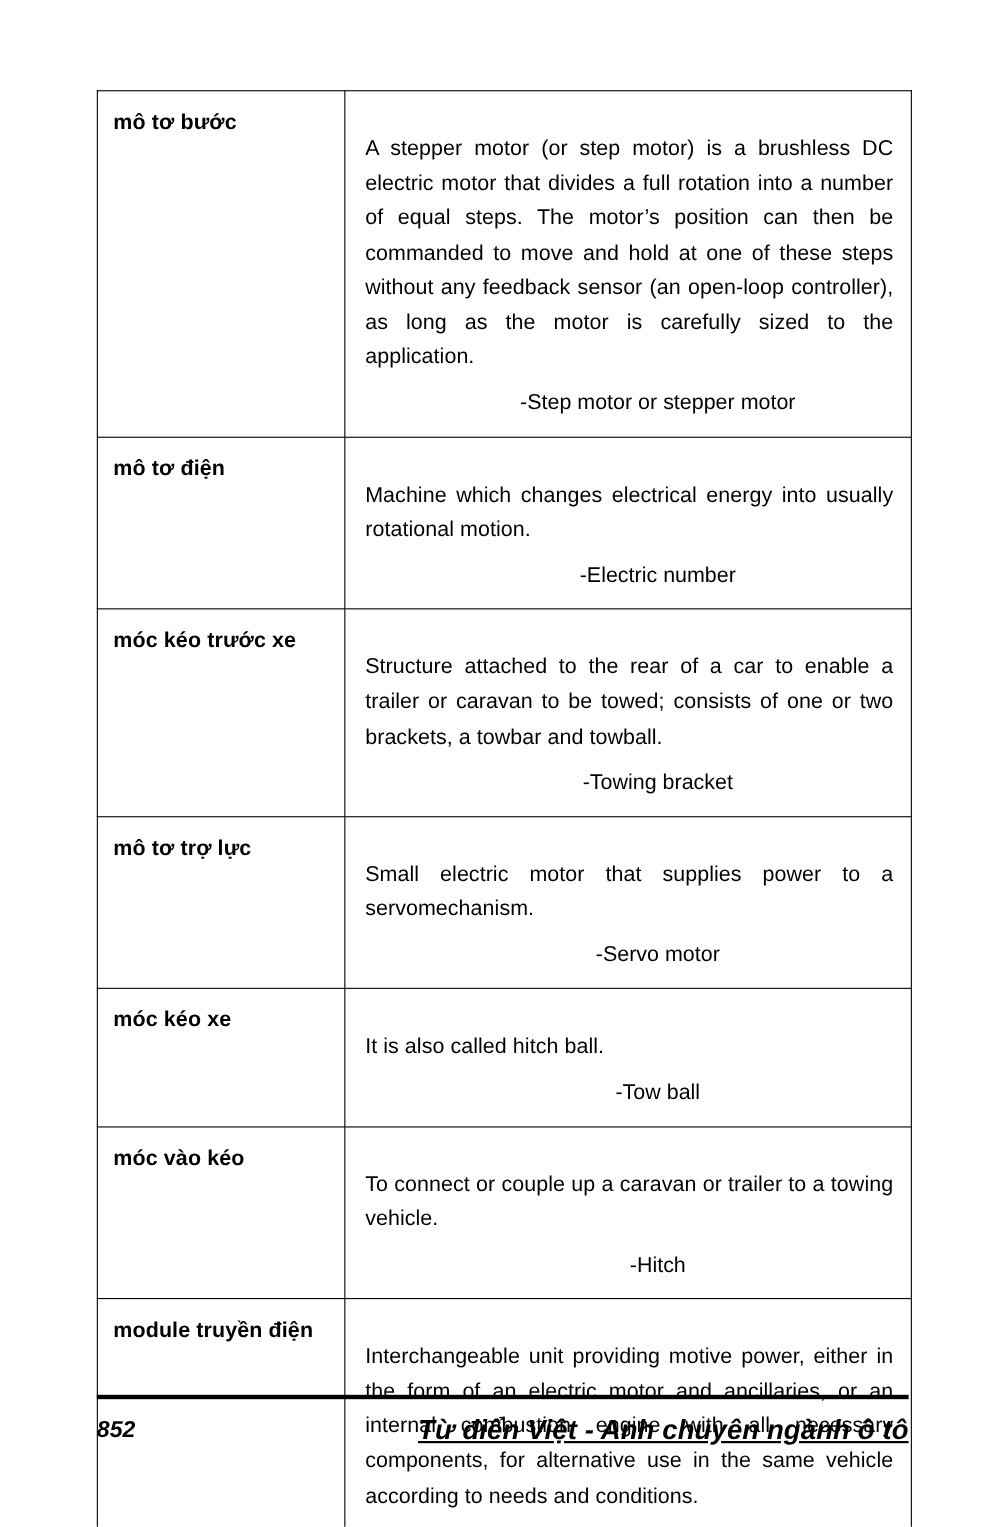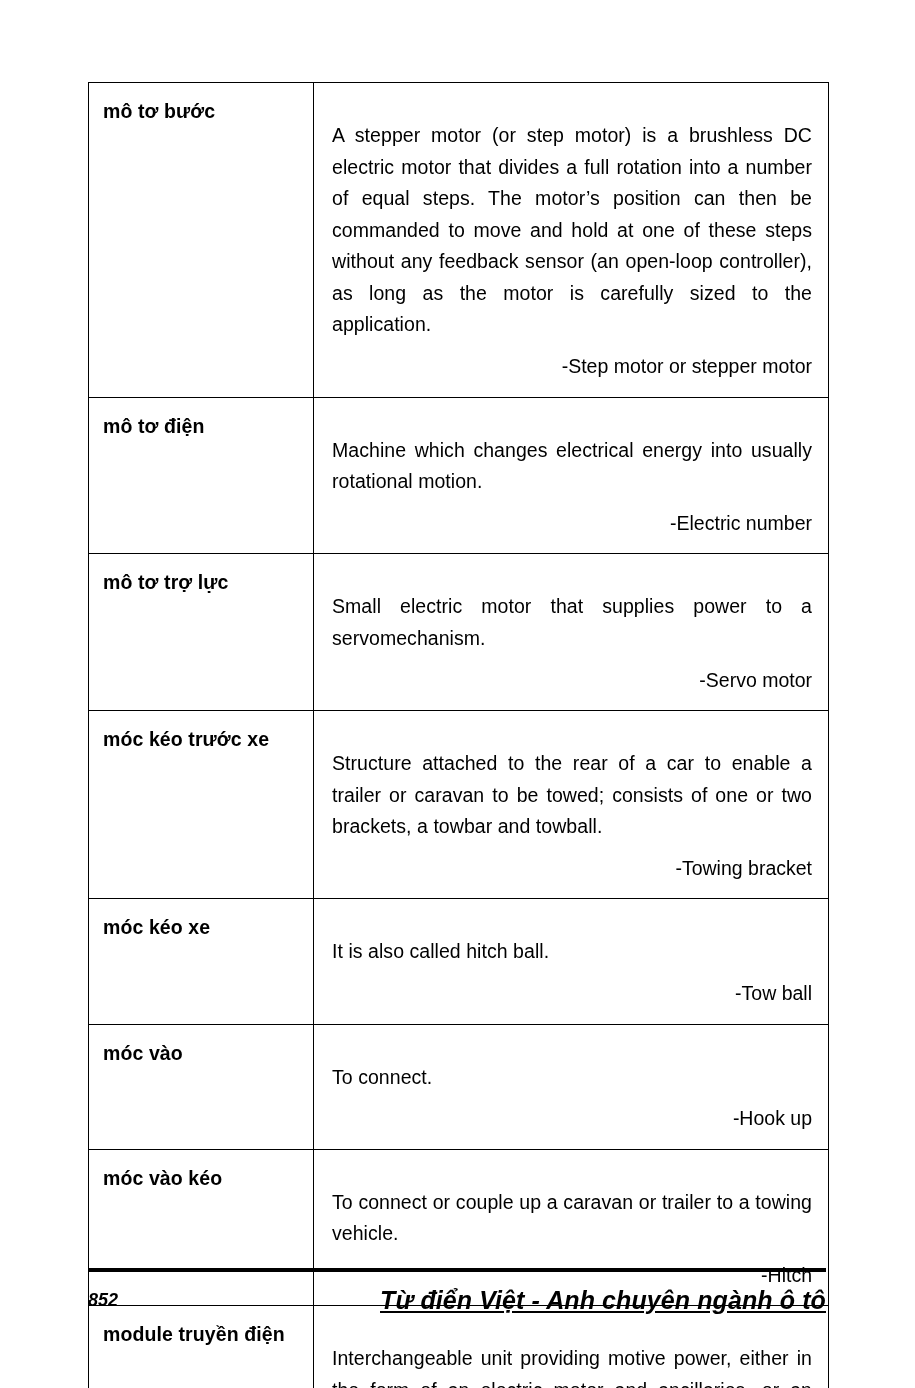--- a/index.html
+++ b/index.html
@@ -64,21 +64,21 @@
     text-align: justify;
     text-justify: inter-word;
     letter-spacing: 0.05px;
     margin-top: 24px;
   }
   .def-gloss {
     font-size: 19.5px;
     line-height: 1.62;
     margin-top: 10px;
     padding-left: 52px;
-    text-align: right;
+    text-align: center;
   }
 
   
   .footer-rule {
     position: absolute;
     left: 88px;
     top: 1268px;
     width: 738px;
     height: 3.5px;
     background: #000000;
@@ -87,21 +87,21 @@
     position: absolute;
     left: 88px;
     top: 1280px;
     width: 738px;
     height: 40px;
     display: flex;
     align-items: center;
     justify-content: space-between;
   }
   .footer-page {
-    font-size: 18px;
+    font-size: 21px;
     font-weight: bold;
     font-style: italic;
   }
   .footer-title {
     font-size: 25px;
     font-weight: bold;
     font-style: italic;
     letter-spacing: 0.1px;
     text-decoration: underline;
   }
@@ -138,72 +138,59 @@
           <div class="def-cell">
             <div class="def-body">Machine which changes electrical energy into usually rotational motion.</div>
             <div class="def-gloss">-Electric number</div>
           </div>
         </td>
       </tr>
 
       <tr>
         <td class="col-term">
           <div class="term-cell">
+            <div class="term-text">móc kéo trước xe</div>
+          </div>
+        </td>
+        <td class="col-def">
+          <div class="def-cell">
+            <div class="def-body">Structure attached to the rear of a car to enable a trailer or caravan to be towed; consists of one or two brackets, a towbar and towball.</div>
+            <div class="def-gloss">-Towing bracket</div>
+          </div>
+        </td>
+      </tr>
+
+      <tr>
+        <td class="col-term">
+          <div class="term-cell">
             <div class="term-text">mô tơ trợ lực</div>
           </div>
         </td>
         <td class="col-def">
           <div class="def-cell">
             <div class="def-body">Small electric motor that supplies power to a servomechanism.</div>
             <div class="def-gloss">-Servo motor</div>
           </div>
         </td>
       </tr>
 
       <tr>
         <td class="col-term">
           <div class="term-cell">
-            <div class="term-text">móc kéo trước xe</div>
-          </div>
-        </td>
-        <td class="col-def">
-          <div class="def-cell">
-            <div class="def-body">Structure attached to the rear of a car to enable a trailer or caravan to be towed; consists of one or two brackets, a towbar and towball.</div>
-            <div class="def-gloss">-Towing bracket</div>
-          </div>
-        </td>
-      </tr>
-
-      <tr>
-        <td class="col-term">
-          <div class="term-cell">
             <div class="term-text">móc kéo xe</div>
           </div>
         </td>
         <td class="col-def">
           <div class="def-cell">
             <div class="def-body">It is also called hitch ball.</div>
             <div class="def-gloss">-Tow ball</div>
           </div>
         </td>
       </tr>
 
-      <tr>
-        <td class="col-term">
-          <div class="term-cell">
-            <div class="term-text">móc vào</div>
-          </div>
-        </td>
-        <td class="col-def">
-          <div class="def-cell">
-            <div class="def-body">To connect.</div>
-            <div class="def-gloss">-Hook up</div>
-          </div>
-        </td>
-      </tr>
 
       <tr>
         <td class="col-term">
           <div class="term-cell">
             <div class="term-text">móc vào kéo</div>
           </div>
         </td>
         <td class="col-def">
           <div class="def-cell">
             <div class="def-body">To connect or couple up a caravan or trailer to a towing vehicle.</div>

